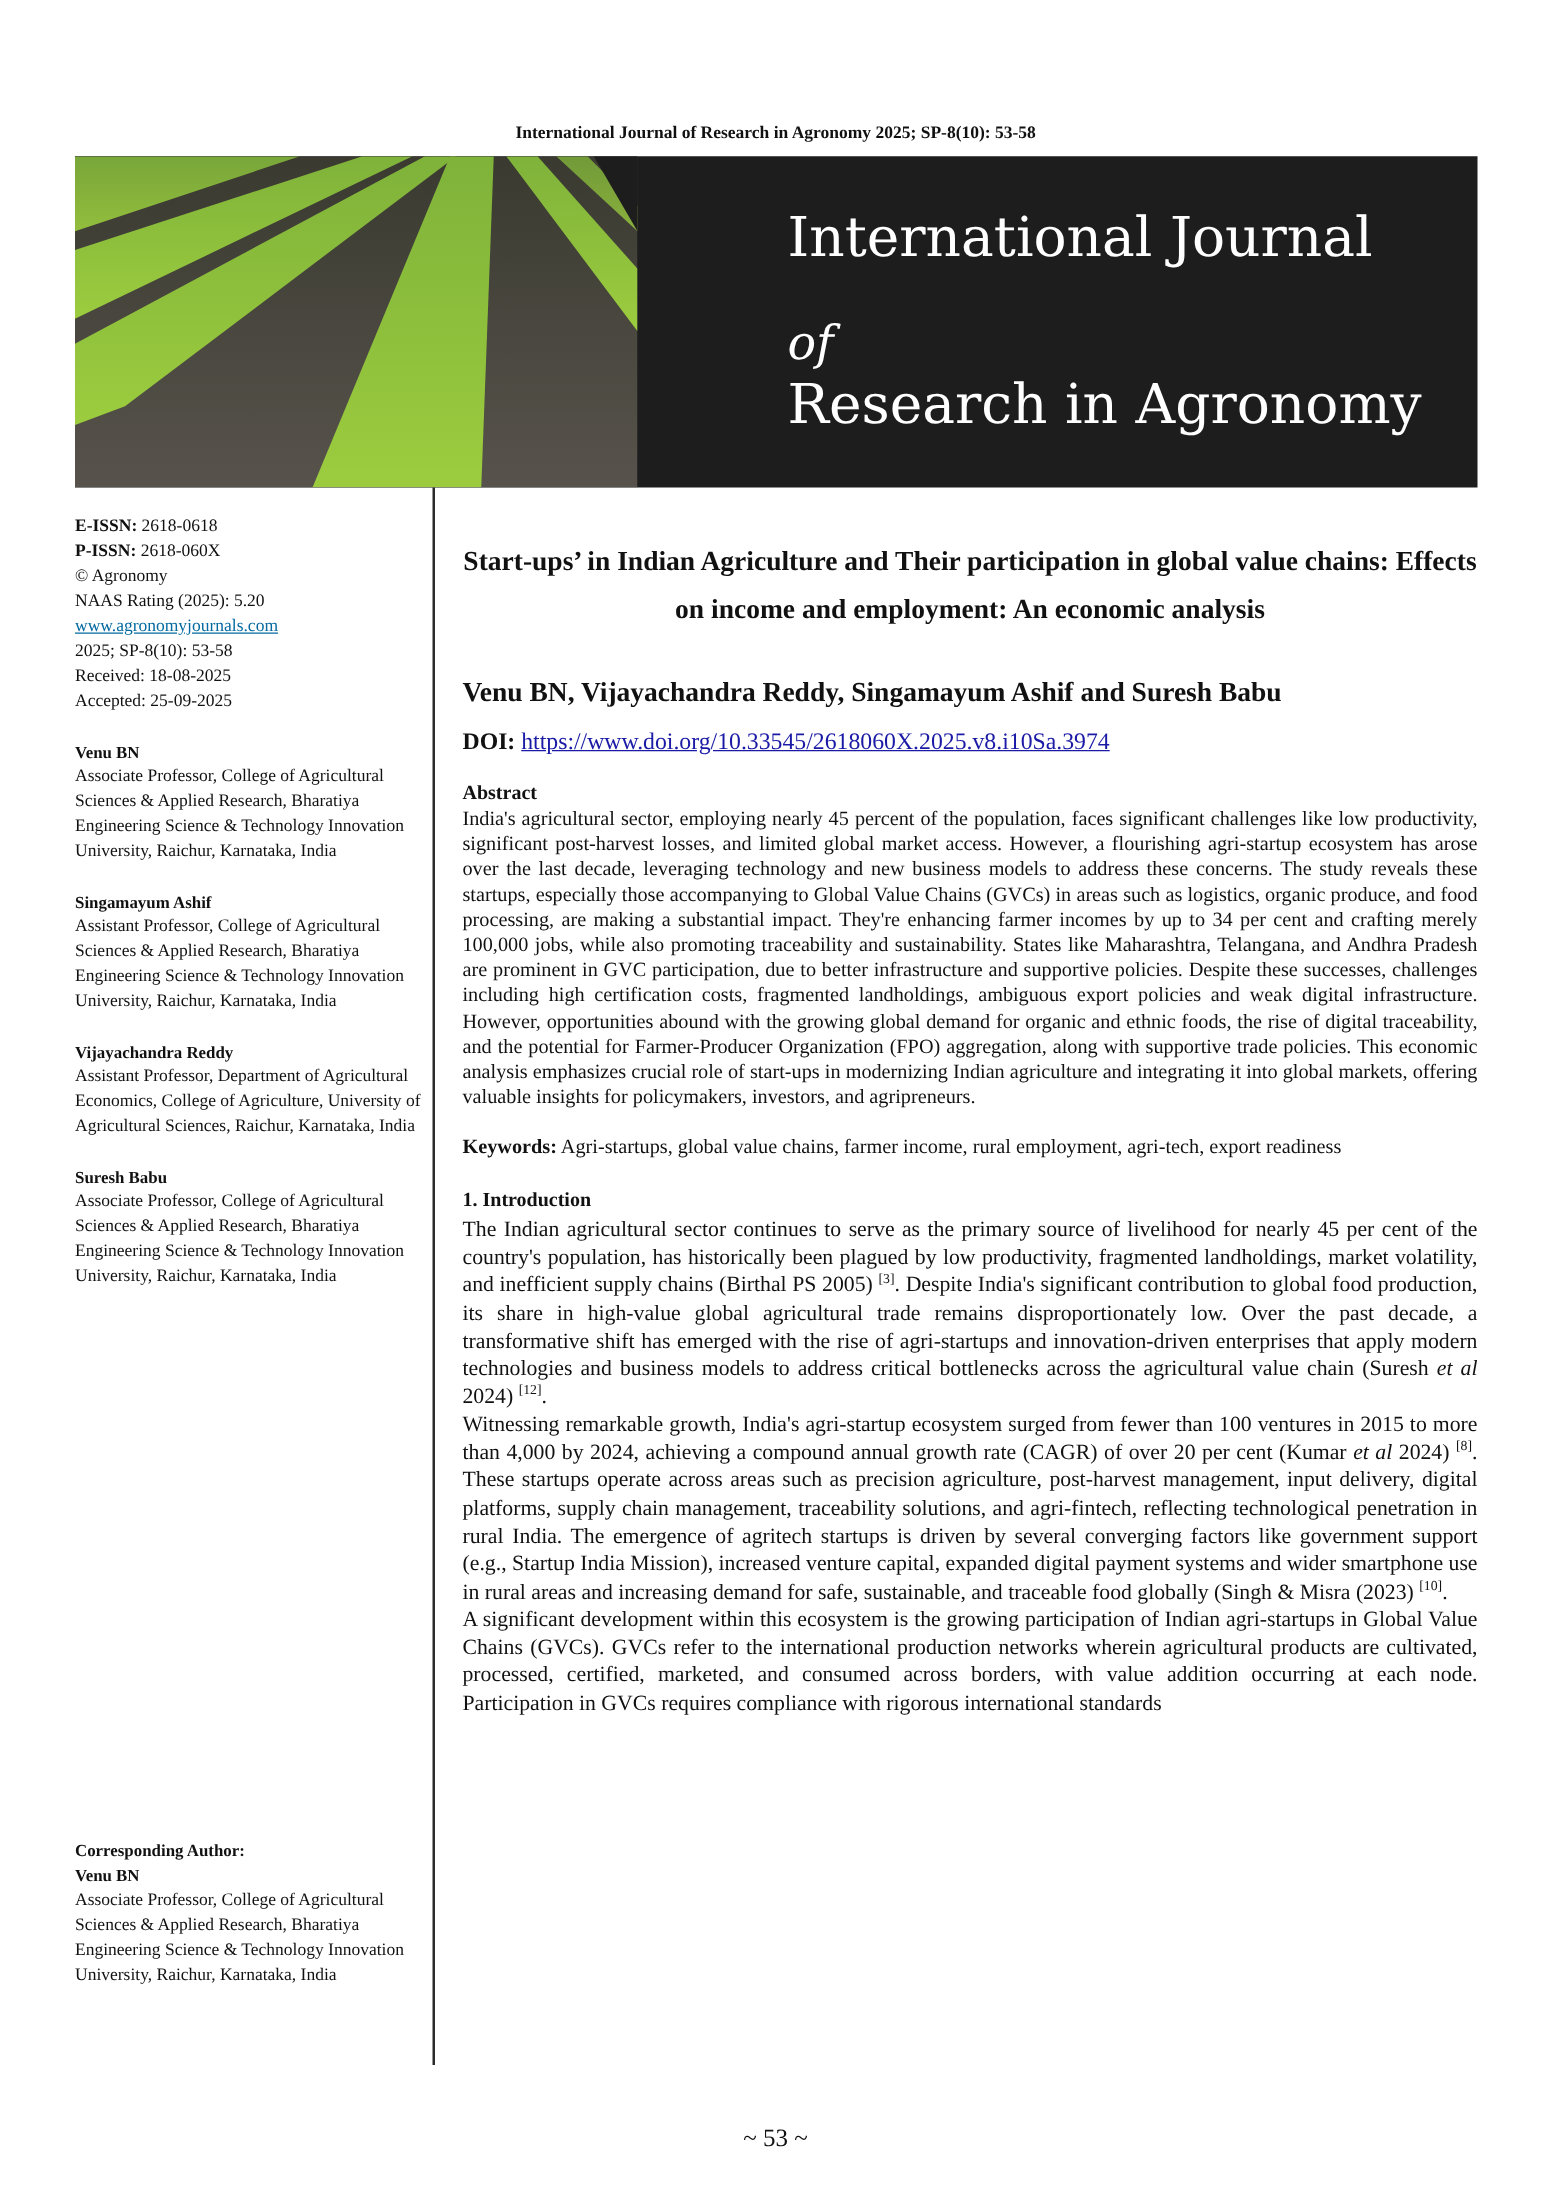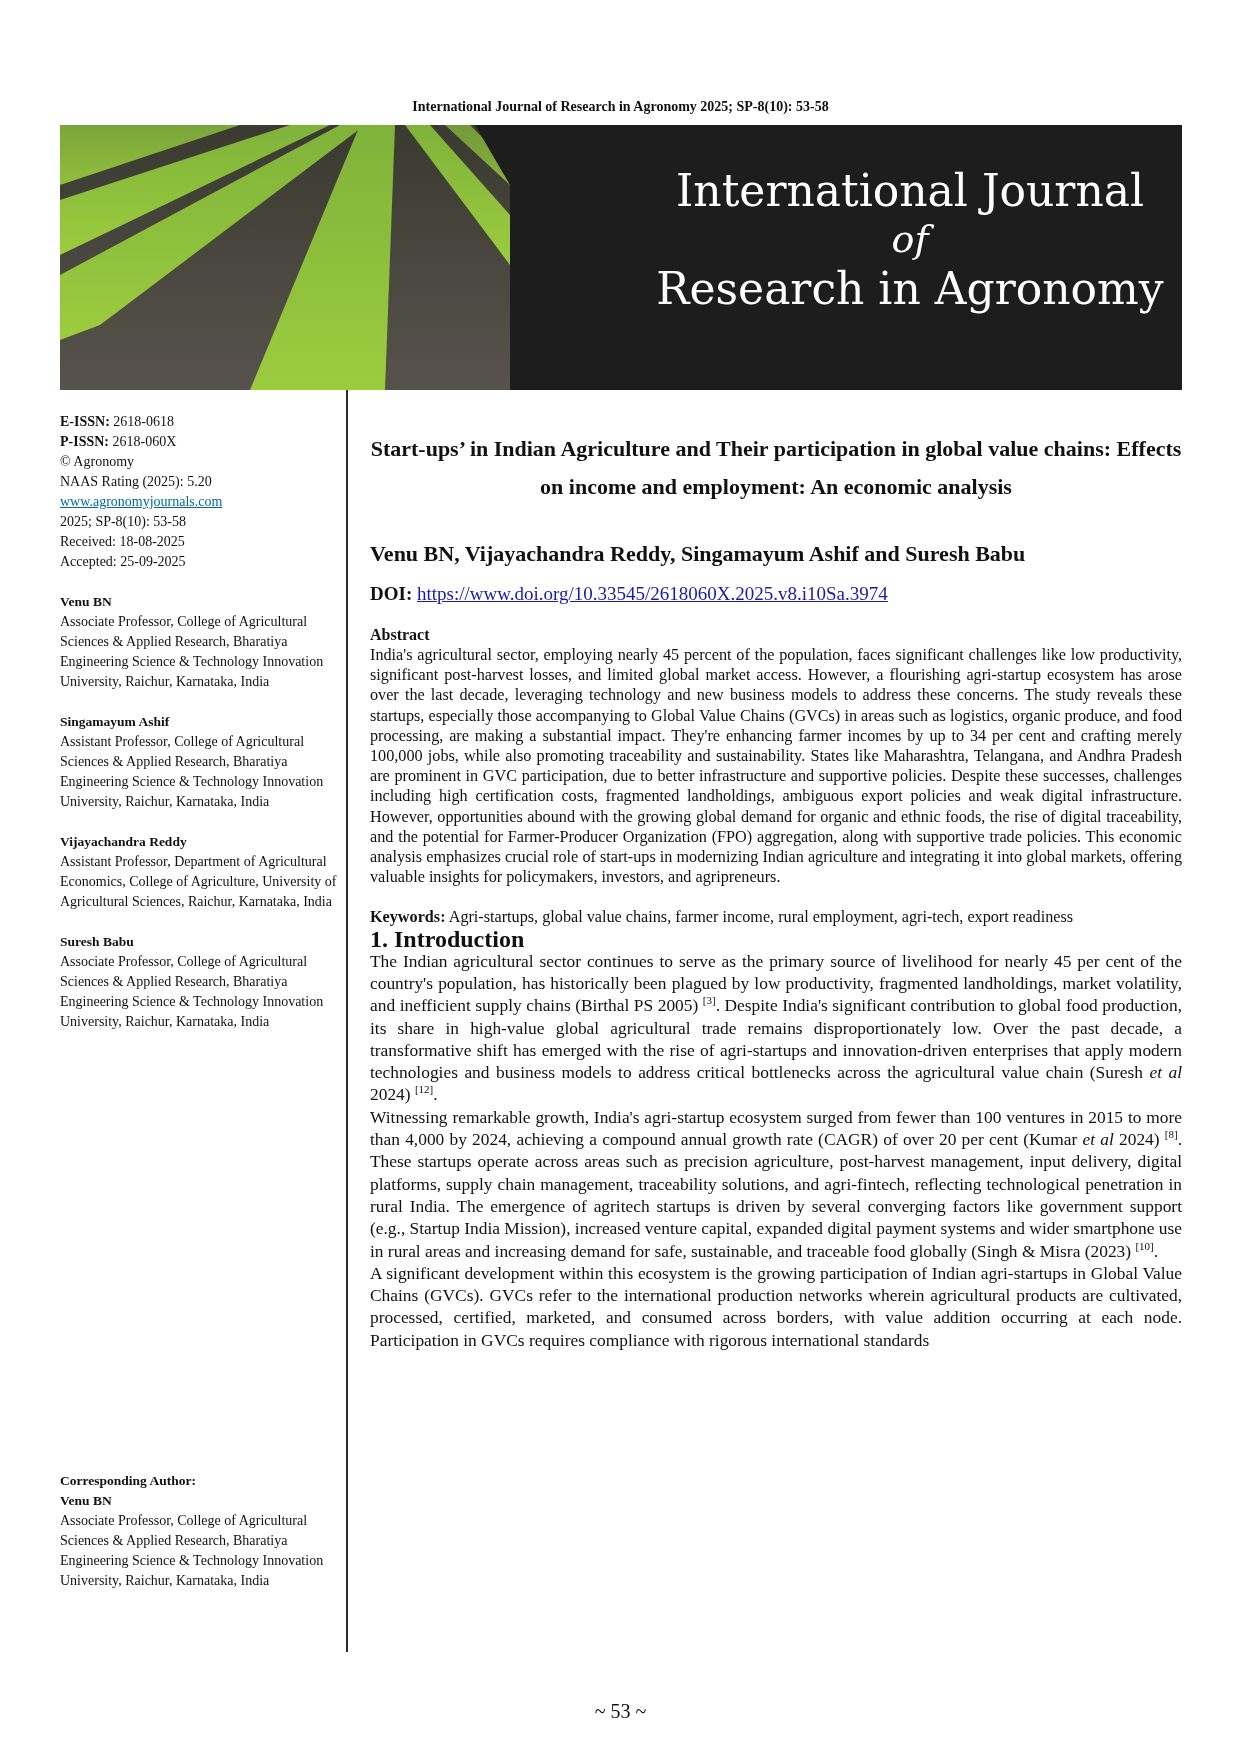--- a/index.html
+++ b/index.html
@@ -2,44 +2,44 @@
 <html><head>
 <meta charset="utf-8">
 <style>
   html, body { margin: 0; padding: 0; background: #ffffff; }
   body { width: 1241px; height: 1754px; position: relative; overflow: hidden;
          font-family: "Liberation Serif", "DejaVu Serif", serif; color: #111; }
   .running-head { position: absolute; top: 99px; left: 0; width: 1241px; text-align: center;
          font-weight: bold; font-size: 14px; }
   .banner { position: absolute; left: 60px; top: 125px; width: 1122px; height: 265px; overflow: hidden; background: #1d1d1d; }
   .banner-photo { position: absolute; left: 0; top: 0; width: 450px; height: 265px; }
-  .banner-title { position: absolute; left: 570px; top: 40px; width: 560px; text-align: center; color: #fff;
+  .banner-title { position: absolute; left: 570px; top: 40px; width: 560px; color: #fff;
          font-family: "DejaVu Serif", "Liberation Serif", serif; }
   .bt-line1 { font-size: 44px; line-height: 52px; }
-  .bt-of { font-size: 38px; font-style: italic; line-height: 44px; }
+  .bt-of { font-size: 38px; font-style: italic; line-height: 44px; margin-top: 35px; }
   .bt-line3 { font-size: 44px; line-height: 56px; }
   .divider { position: absolute; left: 346px; top: 390px; width: 2px; height: 1262px; background: #2b2b2b; }
   .sidebar { position: absolute; left: 60px; top: 412px; width: 280px; font-size: 14px; line-height: 20px; }
   .sidebar .b { font-weight: bold; }
   .sidebar a { color: #0369a1; text-decoration: underline; }
   .author-block { margin-top: 20px; font-size: 14px; line-height: 20px; }
   .author-block .name { font-weight: bold; font-size: 13.5px; }
   .corr { position: absolute; left: 60px; top: 1471px; width: 280px; font-size: 14px; line-height: 20px; }
   .corr .b { font-weight: bold; font-size: 13.5px; }
   .main { position: absolute; left: 370px; top: 430px; width: 812px; }
   .title { text-align: center; font-weight: bold; font-size: 22px; line-height: 38px; margin: 0; }
   .authors { margin-top: 35px; font-weight: bold; font-size: 22px; }
   .doi { margin-top: 16px; font-size: 19px; }
   .doi .lbl { font-weight: bold; }
   .doi a { color: #1a1aa6; text-decoration: underline; }
   .abs-h { margin-top: 20px; font-weight: bold; font-size: 16px; line-height: 20px; }
   .para { font-size: 16.2px; line-height: 20.2px; text-align: justify; margin: 0; }
   .kw { margin-top: 20px; font-size: 16.2px; line-height: 20.2px; text-align: justify; }
   .kw .lbl { font-weight: bold; }
-  .intro-h { font-weight: bold; font-size: 24px; line-height: 22px; font-family: Liberation Serif, serif; }
+  .intro-h { margin-top: 22px; font-weight: bold; font-size: 16px; line-height: 22px; font-family: Liberation Serif, serif; }
   .intro p { font-size: 17.4px; line-height: 22.3px; text-align: justify; margin: 0; }
   sup { font-size: 11px; line-height: 0; }
   .page-num { position: absolute; top: 1700px; left: 0; width: 1241px; text-align: center; font-size: 20px; }
 </style>
 </head>
 <body>
 
 <div class="running-head">International Journal of Research in Agronomy 2025; SP-8(10): 53-58</div>
 
 <div class="banner">

